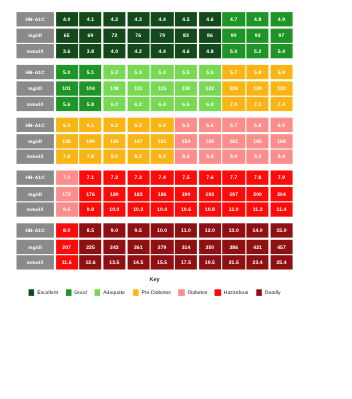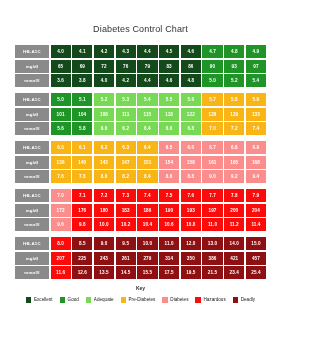--- a/index.html
+++ b/index.html
@@ -100,21 +100,20 @@
     font-size: 4.6px;
     color: #222;
     white-space: nowrap;
   }
 </style>
 </head>
 <body>
 
 <div class="page">
 
-  <div class="chart-title">Diabetes Control Chart</div>
 
   <div class="grid-wrap">
       <div class="block">
         <div class="row">
           <div class="rowlabel">HB-A1C</div>
           <div class="cells">
             <div class="cell" style="background: rgb(20, 73, 27);">4.0</div>
             <div class="cell" style="background: rgb(20, 73, 27);">4.1</div>
             <div class="cell" style="background: rgb(20, 73, 27);">4.2</div>
             <div class="cell" style="background: rgb(20, 73, 27);">4.3</div>

